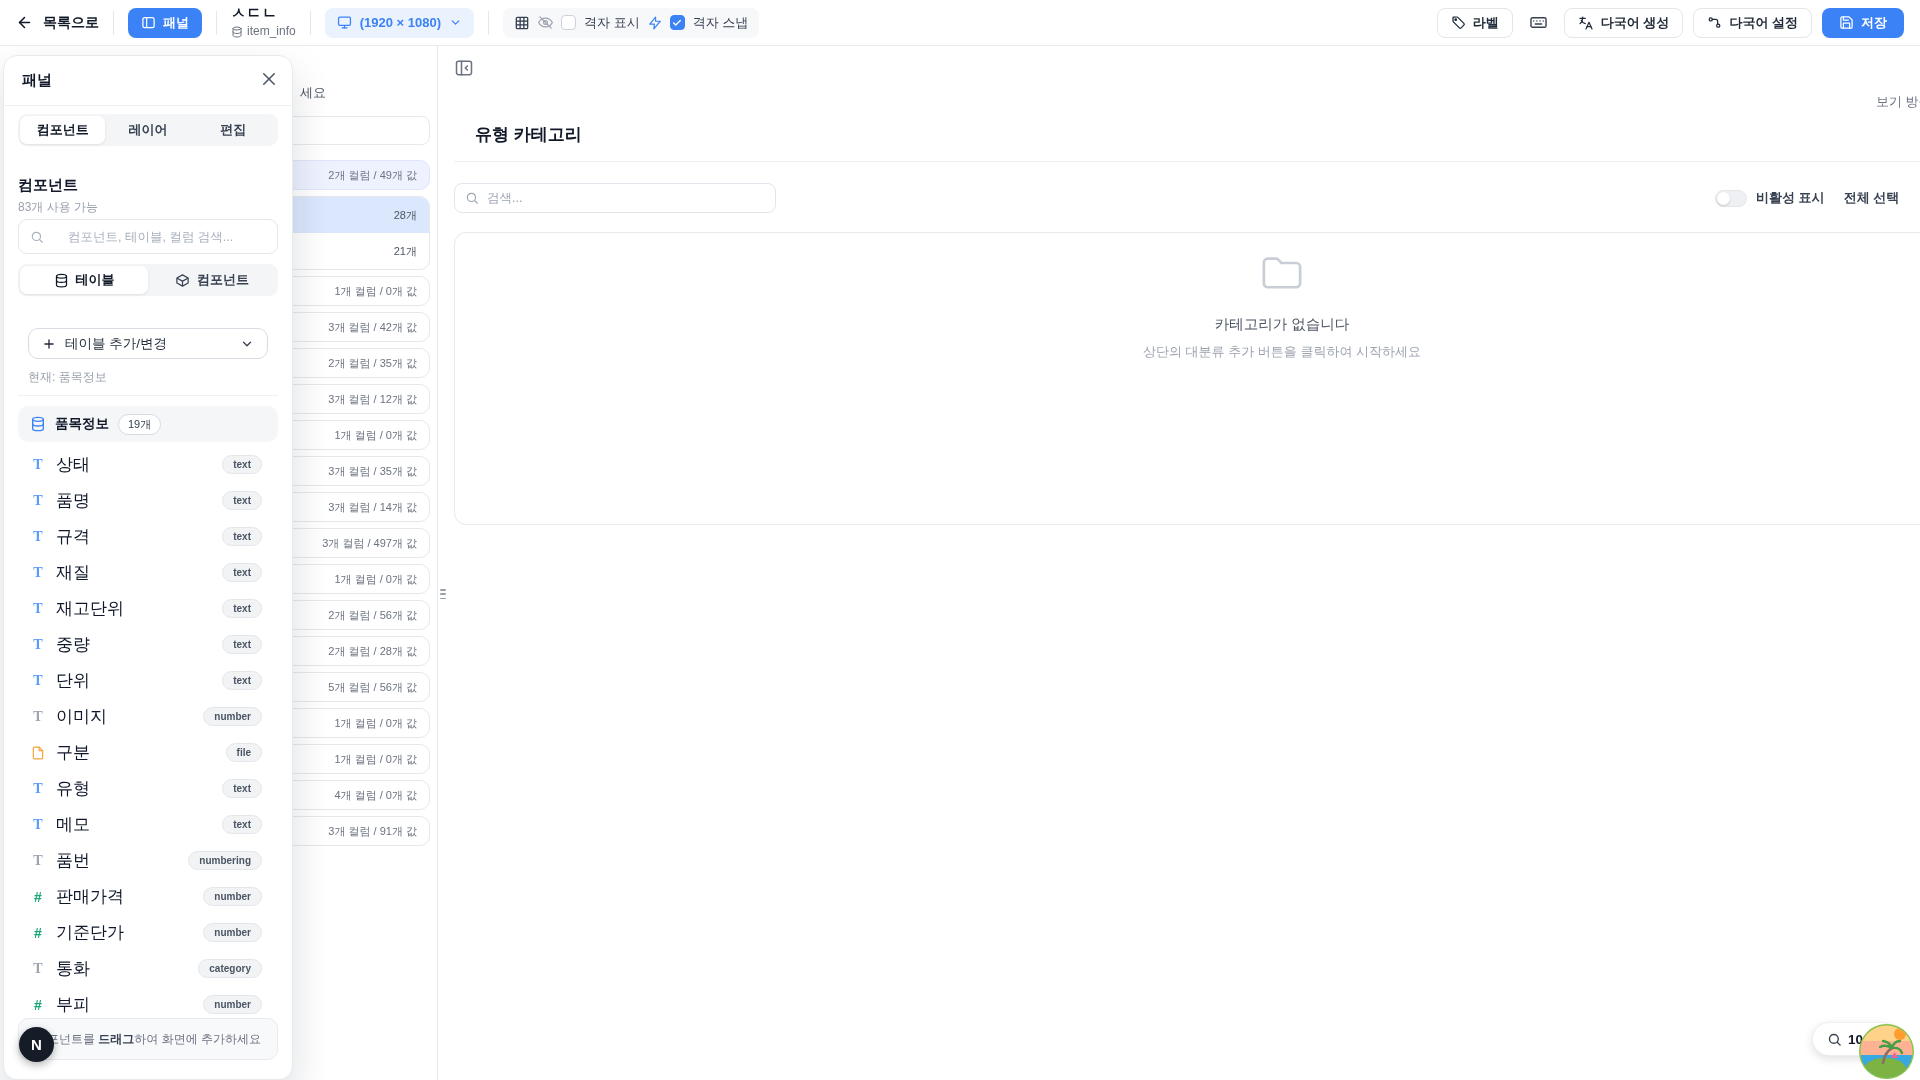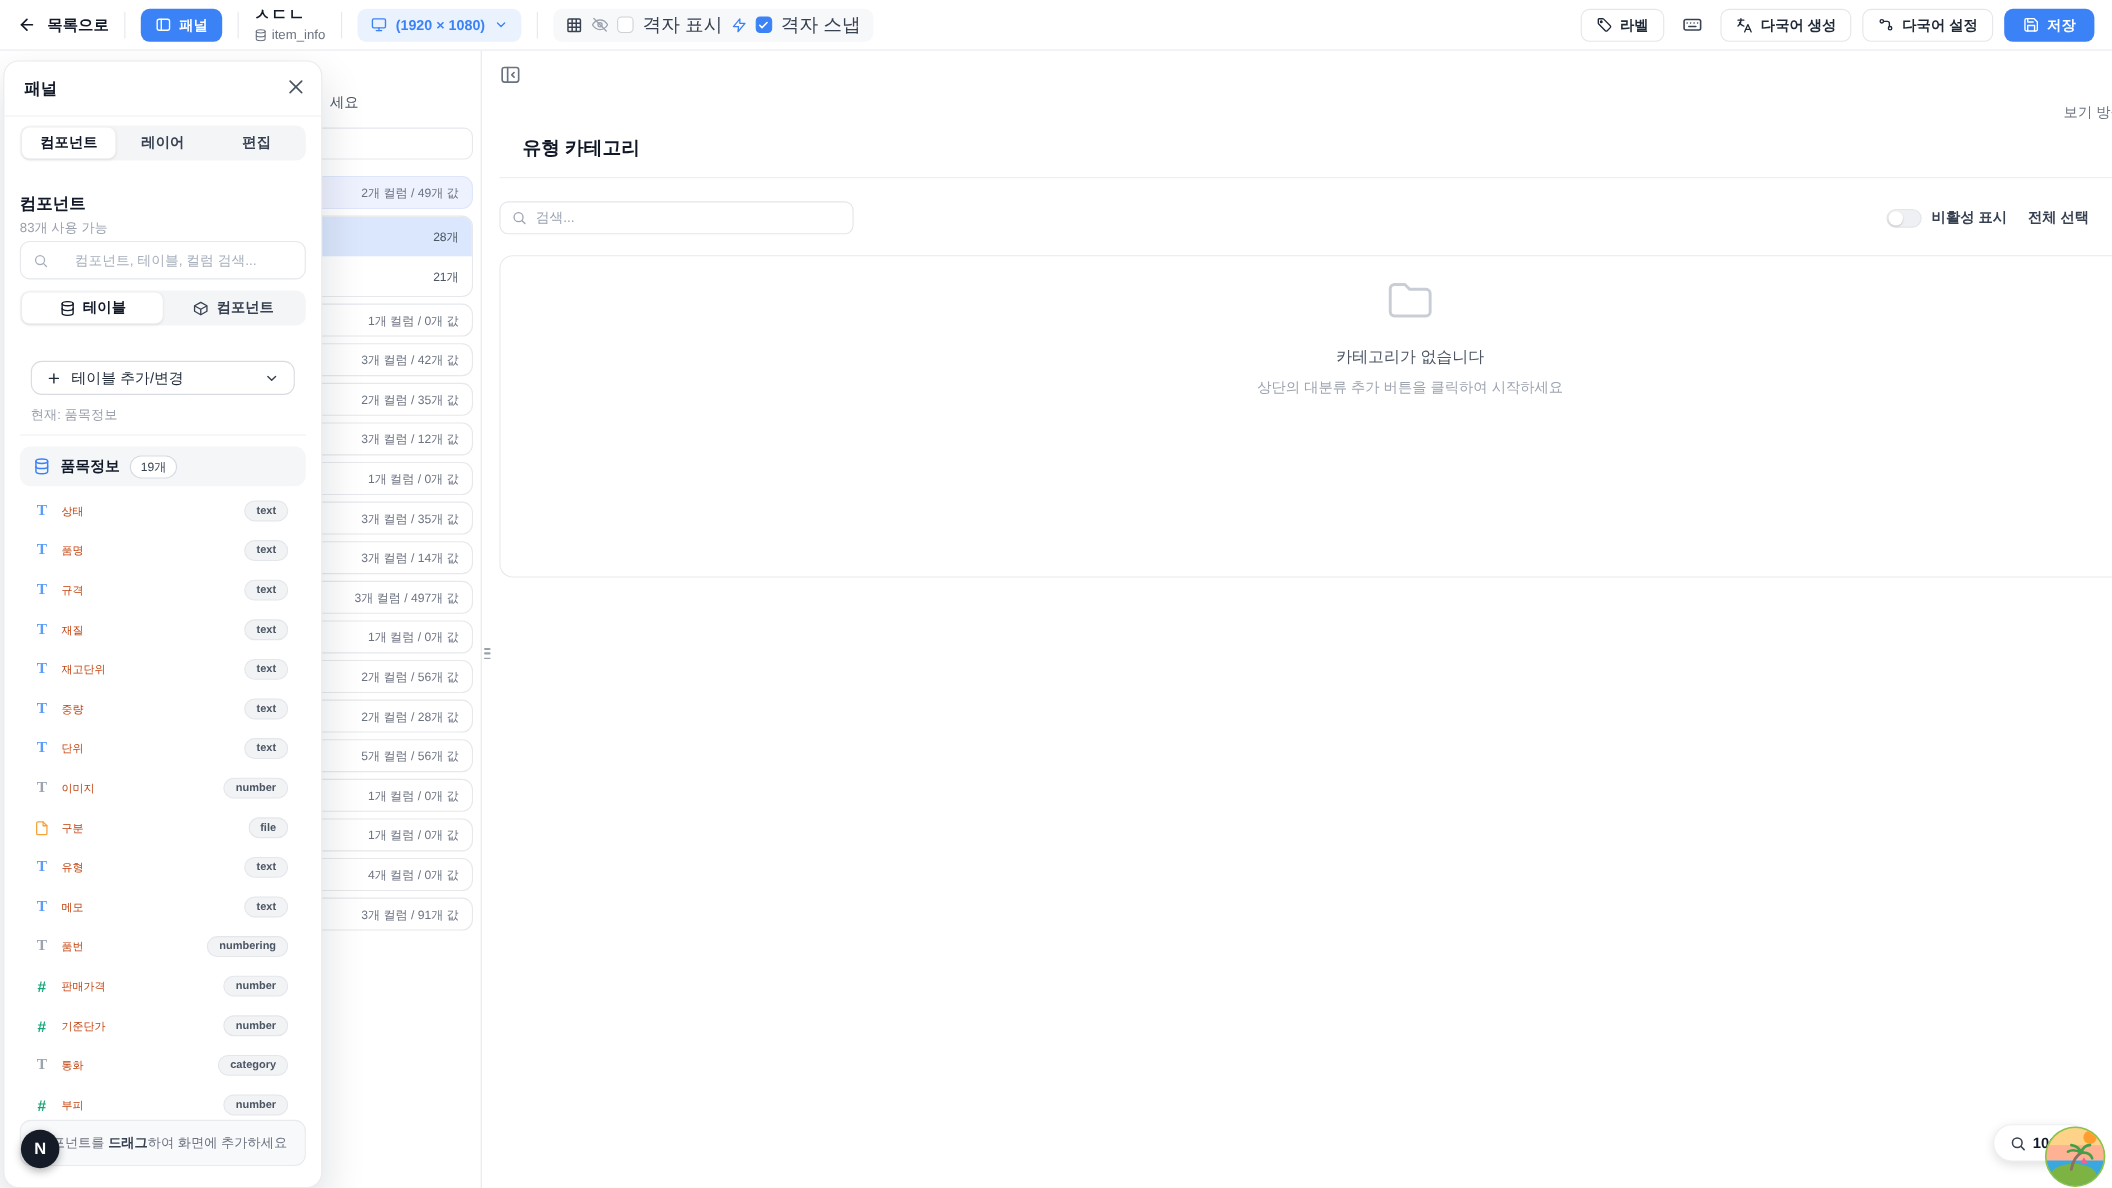--- a/index.html
+++ b/index.html
@@ -17,21 +17,21 @@
   .back-btn .lbl { font-size:14px; font-weight:700; color:#111827; }
   .btn-blue { display:flex; align-items:center; gap:7px; height:30px; padding:0 13px;
     background:#3b82f6; color:#fff; border-radius:8px; font-size:13px; font-weight:600; }
   .doc-block { display:flex; flex-direction:column; justify-content:center; line-height:1.15; }
   .doc-title { font-size:15px; font-weight:800; letter-spacing:.5px;font-family:Liberation Mono, monospace; }
   .doc-sub { display:flex; align-items:center; gap:4px; font-size:12px; color:#6b7280; margin-top:2px; }
   .res-pill { display:flex; align-items:center; gap:8px; height:30px; padding:0 12px;
     background:#eaf2fe; border-radius:8px; color:#3b82f6; font-size:13px; font-weight:600; }
   .grid-group { display:flex; align-items:center; gap:8px; height:30px; padding:0 11px;
     background:#f7f8fa; border-radius:8px; }
-  .grid-group .lbl { font-size:17px; color:#374151; font-weight:500; }
+  .grid-group .lbl { font-size:13px; color:#374151; font-weight:500; }
   .cbx { width:15px; height:15px; border:1.5px solid #cdd2d9; border-radius:4px; background:#fff; }
   .cbx.on { background:#3b82f6; border-color:#3b82f6; display:flex; align-items:center; justify-content:center; }
   .tb-spacer { flex:1; }
   .btn-ghost { display:flex; align-items:center; gap:7px; height:30px; padding:0 13px;
     background:#fff; border:1px solid #e3e6ea; border-radius:8px; font-size:13px;
     font-weight:600; color:#1f2937; margin-left:10px; }
   .icon-only { border:none; padding:0 6px; }
 
   
   .drawer { position:absolute; left:217px; top:46px; width:221px; height:1034px;
@@ -118,21 +118,21 @@
     gap:9px; padding:0 12px; }
   .table-row .nm { font-size:13.5px; font-weight:700; color:#111827; }
   .pill { border:1px solid #d7dbe1; background:#fff; border-radius:999px;
     font-size:11px; color:#374151; padding:2px 9px; }
   .field-list { position:absolute; left:14px; right:14px; top:392px; }
   .field-row { height:33px; margin-bottom:3px; display:flex; align-items:center; cursor:grab; }
   .fic { width:16px; margin-left:12px; display:flex; justify-content:center; }
   .fi { font-size:14px; font-weight:700; line-height:1; }
   .fi.tserif { font-family:"Liberation Serif","DejaVu Serif",serif; }
   .t-blue { color:#5a9cf8; } .t-gray { color:#9aa3ae; } .t-green { color:#18a57a; }
-  .flabel { margin-left:10px; font-size:10px; color:#c2410c; }
+  .flabel { margin-left:10px; font-size:17px; color:#0f172a; }
   .fbadge { margin-left:auto; margin-right:16px; background:#f1f3f5; border:1px solid #e3e6ea;
     border-radius:999px; font-size:10px; font-weight:700; color:#4b5563; padding:3px 10px; }
   .drag-hint { position:absolute; left:14px; right:14px; top:962px; height:42px;
     background:#f8f9fb; border:1px solid #e8eaee; border-radius:10px; display:flex;
     align-items:center; justify-content:center; font-size:12px; color:#6b7280; }
   .drag-hint b { color:#374151; font-weight:700; }
 
   
   .zoom-pill { position:absolute; left:1812px; top:1022px; height:34px; z-index:40;
     background:#fff; border:1px solid #eceff3; border-radius:17px; display:flex;

